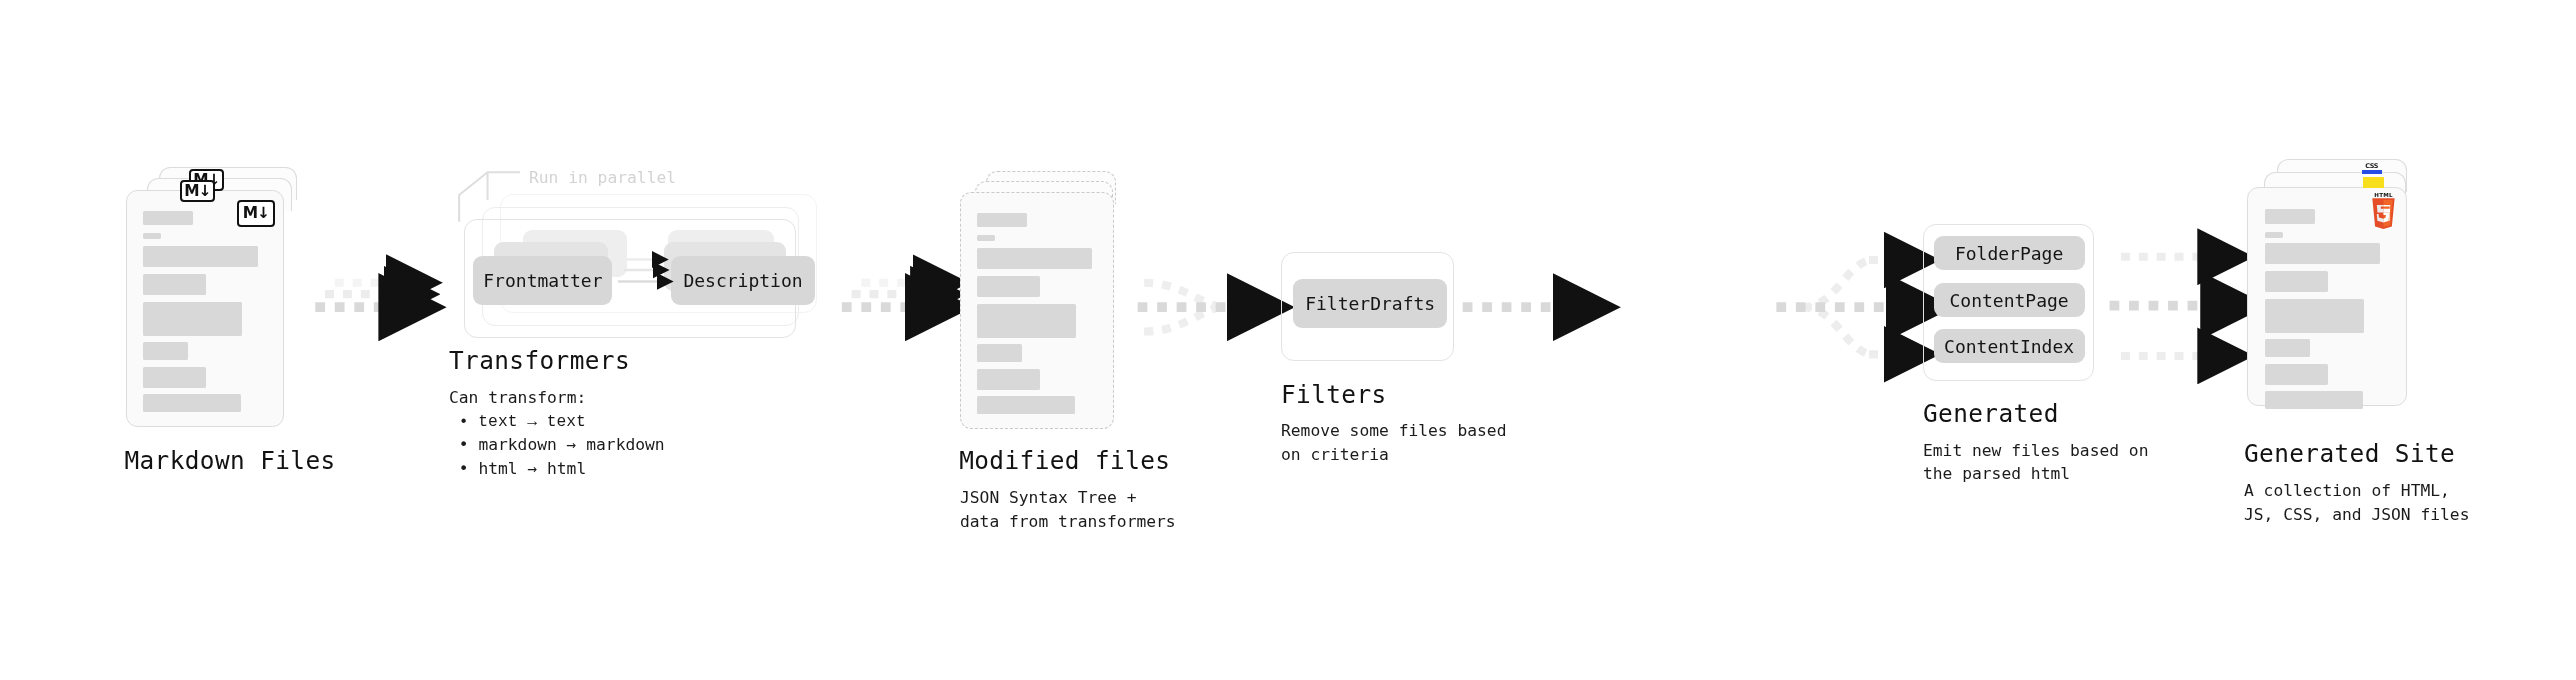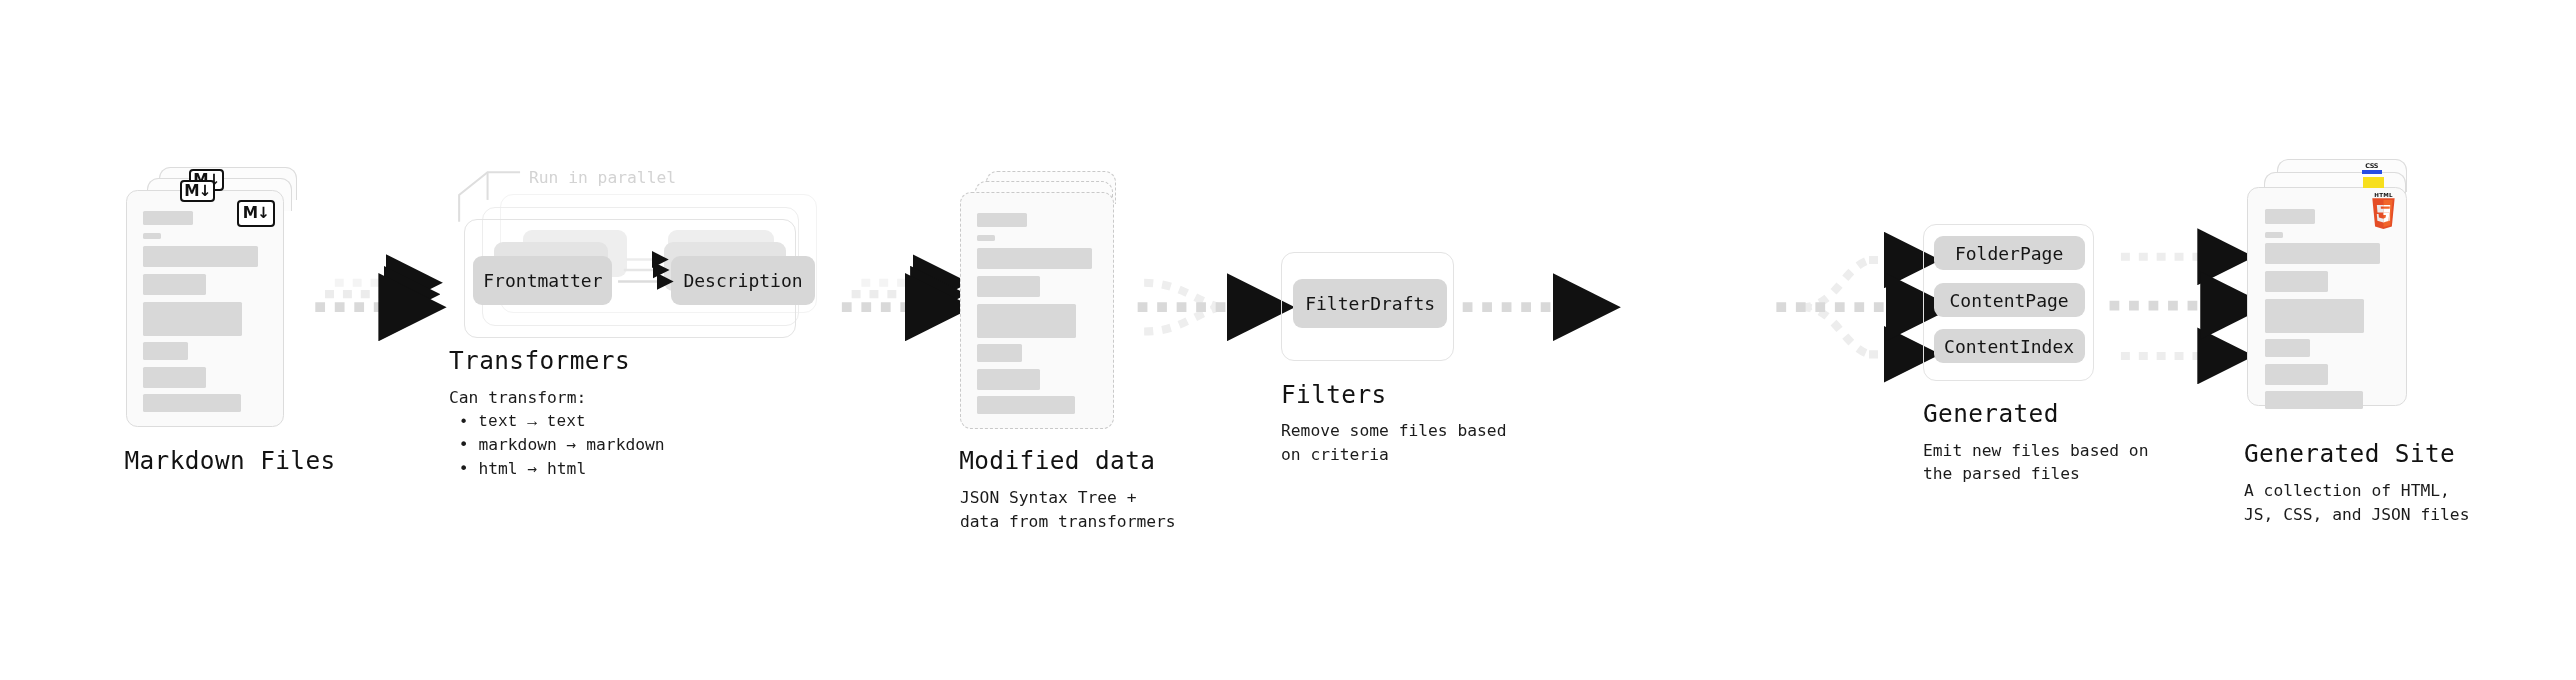--- a/index.html
+++ b/index.html
@@ -216,42 +216,42 @@
         <div class="bar" style="left:16.3px;top:19.5px;width:50px;height:14.6px;"></div>
         <div class="bar" style="left:16.3px;top:42px;width:18px;height:5.7px;"></div>
         <div class="bar" style="left:16.3px;top:55px;width:115px;height:21px;"></div>
         <div class="bar" style="left:16.3px;top:83px;width:63px;height:21px;"></div>
         <div class="bar" style="left:16.3px;top:111px;width:99px;height:34px;"></div>
         <div class="bar" style="left:16.3px;top:151px;width:45px;height:18px;"></div>
         <div class="bar" style="left:16.3px;top:176px;width:63px;height:21px;"></div>
         <div class="bar" style="left:16.3px;top:203px;width:98px;height:18px;"></div>
       </div>
     </div>
-    <div class="ttl" style="position:absolute;left:-0.8px;top:275px;">Modified data</div>
+    <div class="ttl" style="position:absolute;left:-0.8px;top:275px;">Modified files</div>
     <div class="sub" style="position:absolute;left:0px;top:315px;">JSON Syntax Tree +</div>
     <div class="sub" style="position:absolute;left:0px;top:339px;">data from transformers</div>
   </div>
 
   <div class="node" style="left:1281px;top:252px;">
     <div class="group" style="left:0px;top:0px;width:173px;height:109px;"></div>
     <div class="chip" style="left:12.2px;top:27px;width:154px;height:49px;">FilterDrafts</div>
     <div class="ttl" style="position:absolute;left:0px;top:128px;">Filters</div>
     <div class="sub" style="position:absolute;left:0px;top:167px;">Remove some files based</div>
     <div class="sub" style="position:absolute;left:0px;top:191px;">on criteria</div>
   </div>
 
 
   <div class="node" style="left:1923px;top:224px;">
     <div class="group" style="left:0px;top:0px;width:171px;height:157px;"></div>
     <div class="chip" style="left:10.6px;top:12.2px;width:151px;height:34px;">FolderPage</div>
     <div class="chip" style="left:10.6px;top:59px;width:151px;height:34px;">ContentPage</div>
     <div class="chip" style="left:10.6px;top:105px;width:151px;height:34px;">ContentIndex</div>
     <div class="ttl" style="position:absolute;left:0px;top:175px;">Generated</div>
     <div class="sub" style="position:absolute;left:0px;top:215px;">Emit new files based on</div>
-    <div class="sub" style="position:absolute;left:0px;top:238px;">the parsed files</div>
+    <div class="sub" style="position:absolute;left:0px;top:238px;">the parsed html</div>
   </div>
 
   <div class="node" style="left:2244px;top:159px;">
     <div class="cardstack" style="width:187px;height:268px;">
       <div class="card back2" style="left:32.5px;top:0px;width:130px;"></div>
       <div class="card back1" style="left:19.5px;top:13px;width:142px;"></div>
       <div class="card" style="left:3.3px;top:28px;width:160px;height:219px;">
         <div class="bar" style="left:16.3px;top:21px;width:50px;height:14.6px;"></div>
         <div class="bar" style="left:16.3px;top:44px;width:18px;height:5.7px;"></div>
         <div class="bar" style="left:16.3px;top:55px;width:115px;height:21px;"></div>

